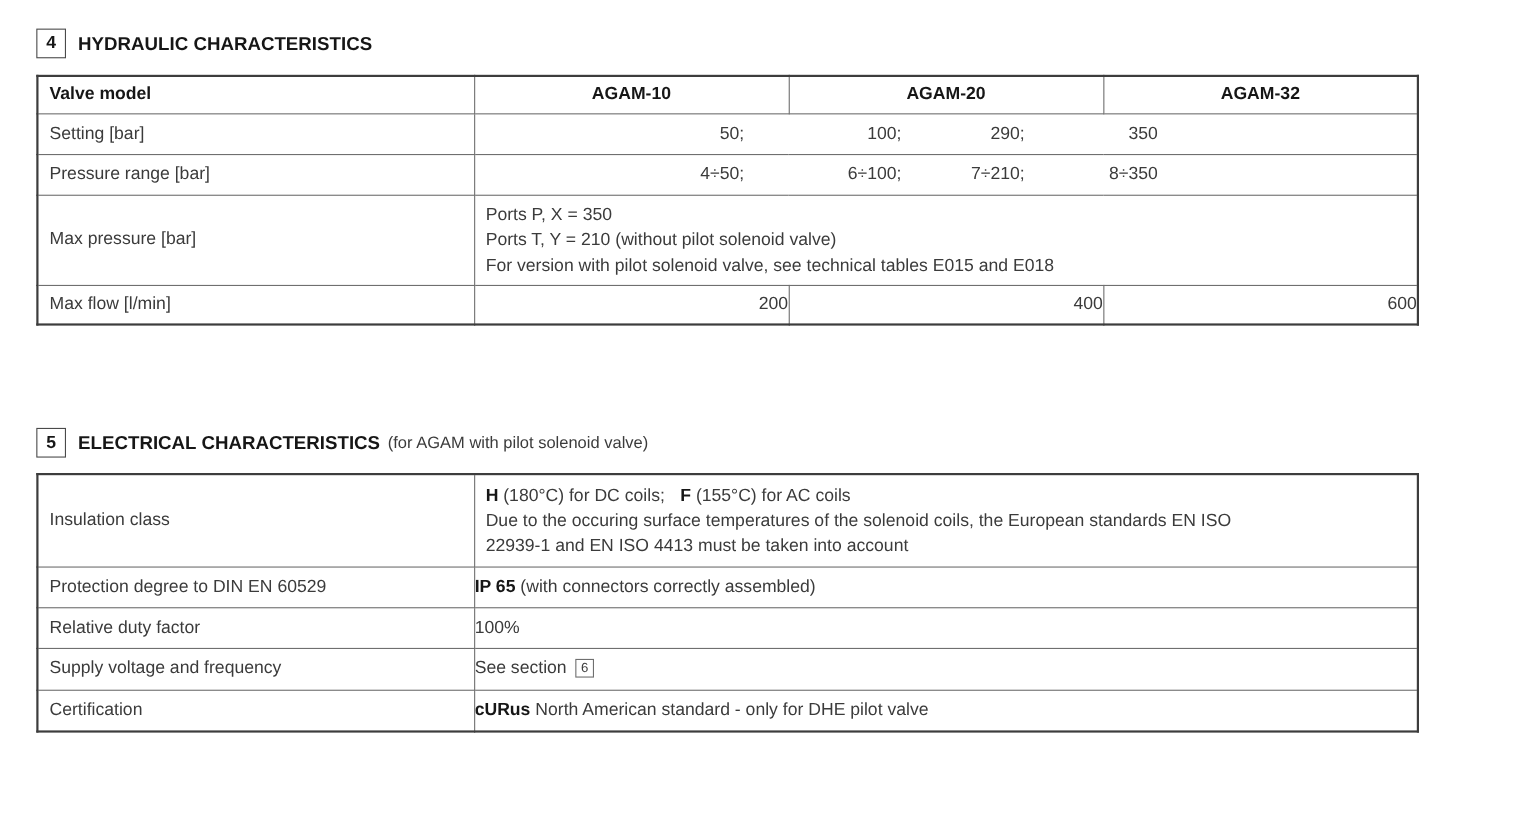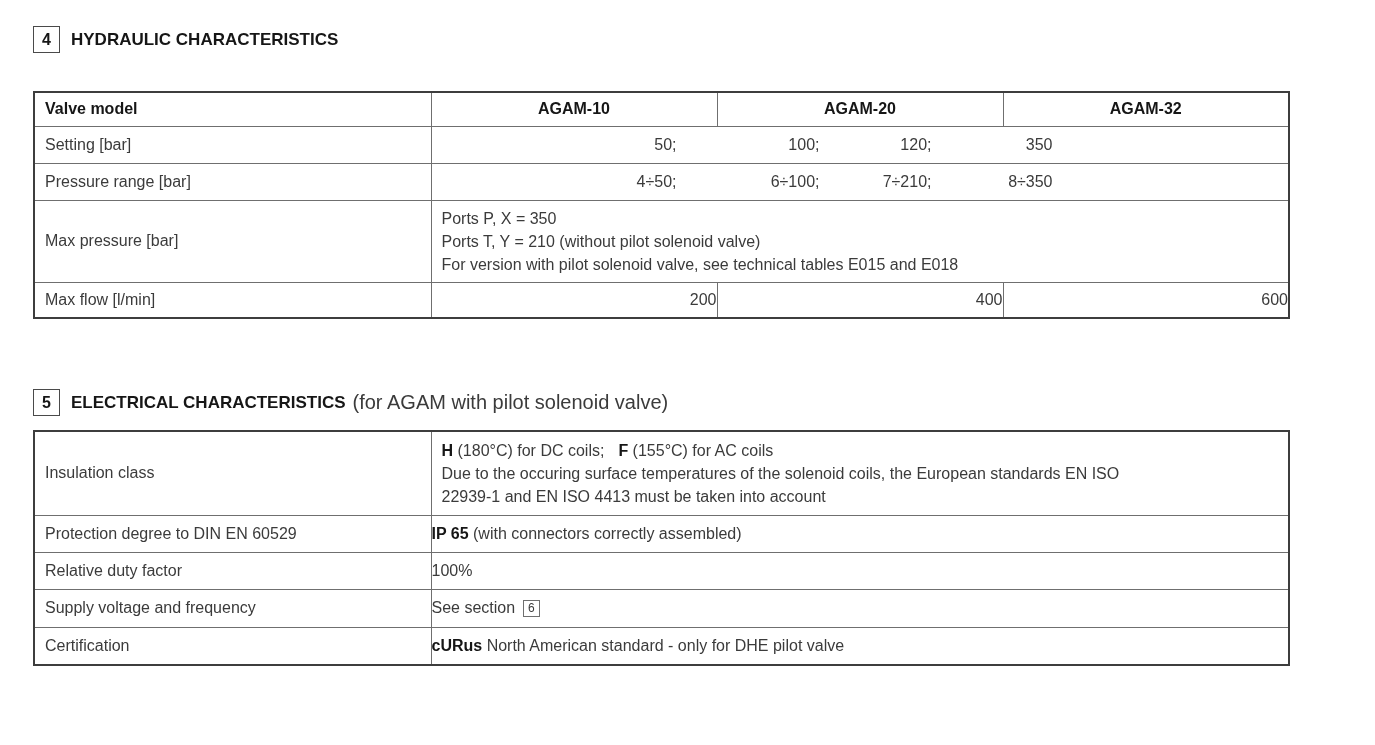--- a/index.html
+++ b/index.html
@@ -15,30 +15,30 @@
   .sec-header { position: absolute; left: 33px; display: flex; align-items: center; }
   #sec4-header { top: 26px; }
   #sec5-header { top: 389px; }
   .sec-num {
     width: 25px; height: 25px;
     border: 1.5px solid #4a4a4a;
     display: flex; align-items: center; justify-content: center;
     font-weight: bold; color: #161616; font-size: 16px; background: #fff;
   }
   .sec-title { margin-left: 11px; font-weight: bold; color: #161616; font-size: 17px; }
-  .sec-sub { margin-left: 7px; font-size: 20px; color: #3b3b3b; font-weight: normal; }
+  .sec-sub { margin-left: 7px; font-size: 15px; color: #3b3b3b; font-weight: normal; }
 
   table.dtable {
     position: absolute; left: 33px;
     width: 1255px;
     border-collapse: collapse; table-layout: fixed;
     border: 2px solid #3d3d3d;
     background: #fff;
   }
-  #hydraulic-table { top: 68px; margin-top: 23px; }
+  #hydraulic-table { top: 68px; }
   #electrical-table { top: 430px; }
   .dtable td {
     border: 1px solid #6f6f6f;
     font-size: 16px; color: #3b3b3b;
     vertical-align: middle;
     padding: 0; overflow: hidden;
   }
   td.label { padding-left: 10px; }
   td.hdr-label { padding-left: 10px; font-weight: bold; color: #161616; }
   td.model { font-weight: bold; color: #161616; text-align: center; }
@@ -77,21 +77,21 @@
     </colgroup>
     <tbody>
         <tr style="height:34px">
       <td class="hdr-label">Valve model</td>
       <td class="model">AGAM-10</td>
       <td class="model">AGAM-20</td>
       <td class="model">AGAM-32</td>
     </tr>
     <tr style="height:37px">
       <td class="label">Setting [bar]</td>
-      <td class="vals" colspan="3"><span class="s1">50;</span><span class="s2">100;</span><span class="s3">120;</span><span class="s4">350</span></td>
+      <td class="vals" colspan="3"><span class="s1">50;</span><span class="s2">100;</span><span class="s3">290;</span><span class="s4">350</span></td>
     </tr>
     <tr style="height:37px">
       <td class="label">Pressure range [bar]</td>
       <td class="vals" colspan="3"><span class="s1">4÷50;</span><span class="s2">6÷100;</span><span class="s3">7÷210;</span><span class="s4">8÷350</span></td>
     </tr>
     <tr style="height:82px">
       <td class="label">Max pressure [bar]</td>
       <td class="multiline" colspan="3">
         <div>Ports P, X = 350</div>
         <div>Ports T, Y = 210 (without pilot solenoid valve)</div>

